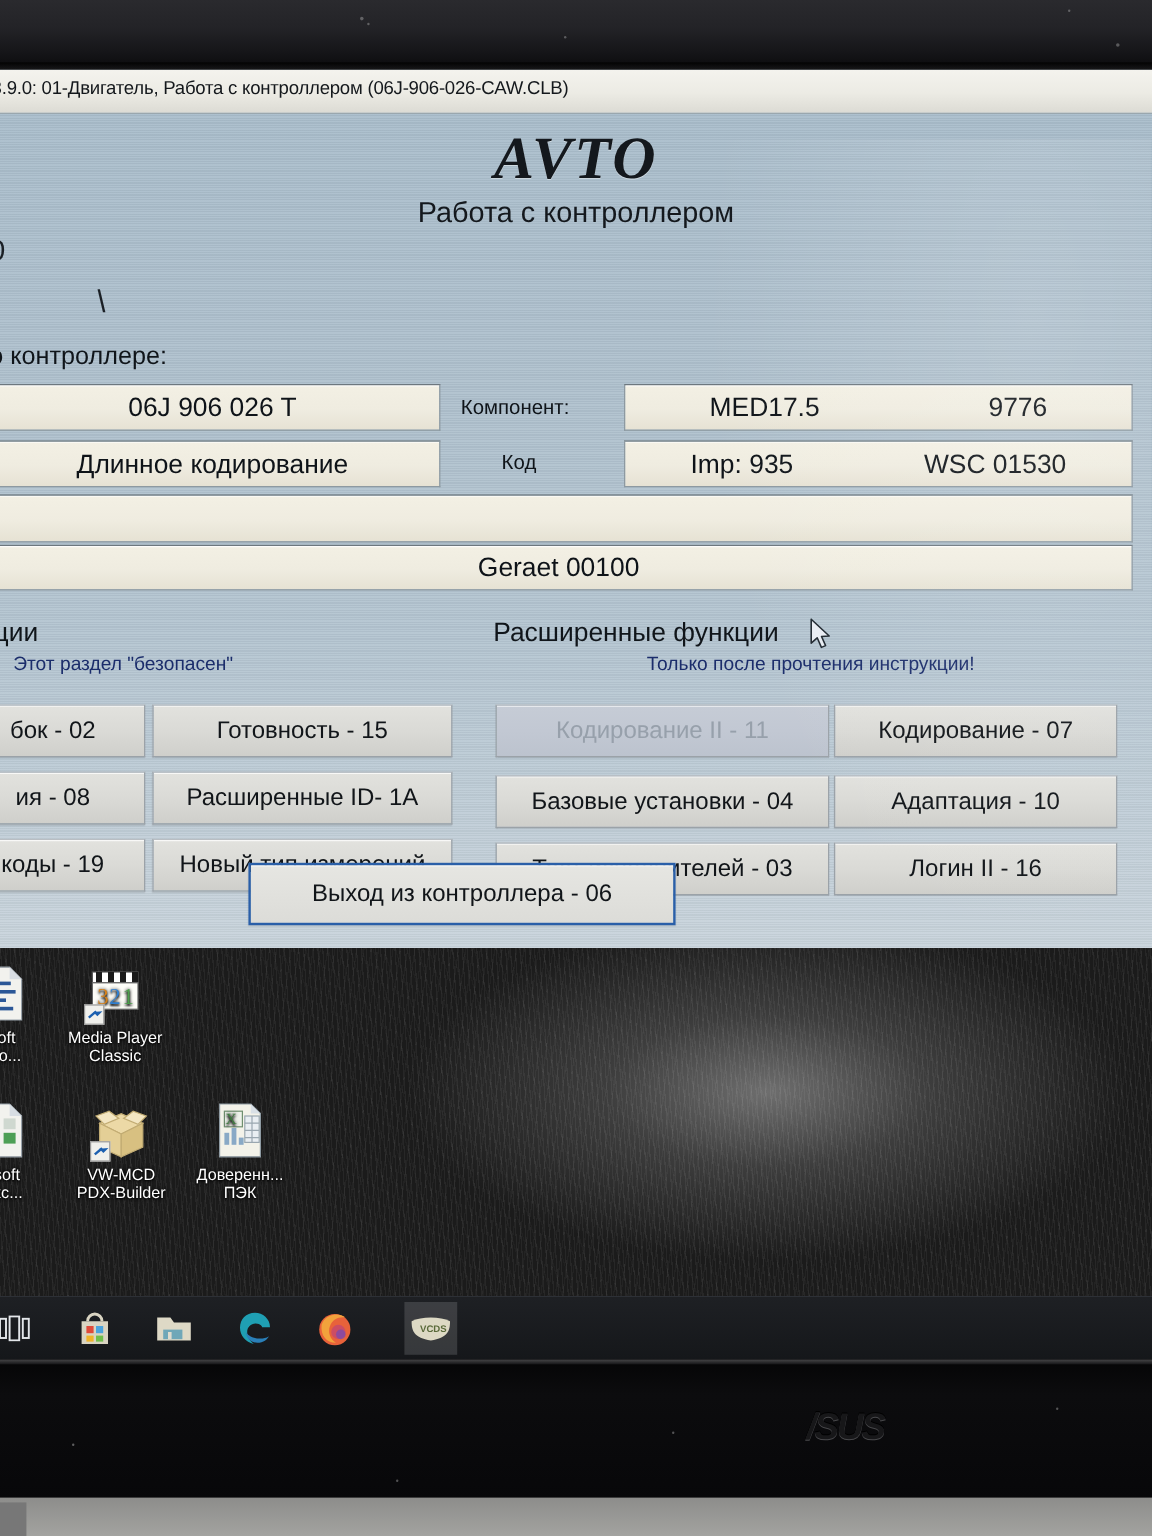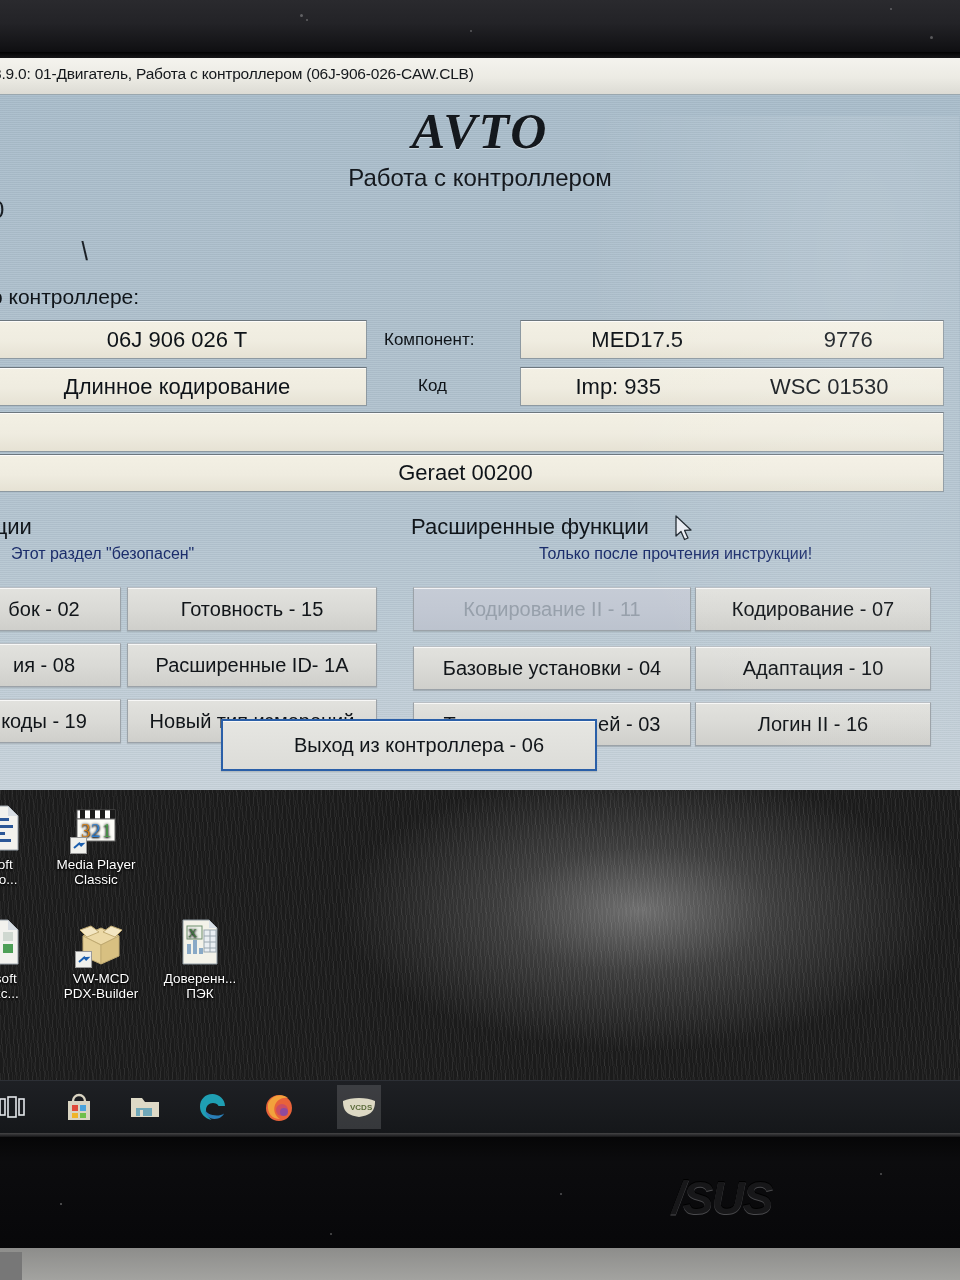--- a/index.html
+++ b/index.html
@@ -114,21 +114,21 @@
       background:linear-gradient(180deg,#1e2024,#15171a);border-top:1px solid #2d3036;}
   .tbtn{position:absolute;top:4px;width:44px;height:44px;display:flex;
       align-items:center;justify-content:center;}
   .tbtn.active{background:rgba(255,255,255,.14);}
 
   
   .bezel-bot{position:absolute;left:0;top:1133px;width:960px;height:147px;
       background:linear-gradient(180deg,#050506 0%,#0c0c0e 20%,#08080a 70%,#060607 100%);}
   .bez-line{position:absolute;left:0;top:0;width:960px;height:4px;
       background:linear-gradient(180deg,#5a5a5c,#1a1a1c);opacity:.75;}
-  .asus{position:absolute;left:672px;top:38px;font-size:46px;font-weight:bold;font-style:italic;
+  .asus{position:absolute;left:672px;top:38px;font-size:31px;font-weight:bold;font-style:italic;
       color:#171719;letter-spacing:-2px;
       text-shadow:0 1px 0 #4a4a4d,0 -1px 0 #000;font-family:"Liberation Sans",sans-serif;}
   .table{position:absolute;left:0;top:1248px;width:960px;height:32px;
       background:linear-gradient(180deg,#8d8d8b,#a3a3a0);}
   .table2{position:absolute;left:0;top:1252px;width:22px;height:28px;background:#777;}
 
   .glare{position:absolute;left:560px;top:58px;width:400px;height:740px;pointer-events:none;
       background:radial-gradient(ellipse at 75% 20%,rgba(255,255,255,.13),rgba(255,255,255,0) 65%);}
 </style>
 </head>
@@ -181,21 +181,21 @@
         <div class="two">
           <span>Imp: 935</span>
           <span>WSC 01530</span>
         </div>
       </div>
 
       <div class="fld f-blank">
         <span></span>
       </div>
       <div class="fld f-ger">
-        <span>Geraet 00200</span>
+        <span>Geraet 00100</span>
       </div>
 
       <div class="sec-head sh-left">кции</div>
       <div class="sec-note sn-left">Этот раздел "безопасен"</div>
       <div class="sec-head sh-right">Расширенные функции</div>
       <div class="sec-note sn-right">Только после прочтения инструкции!</div>
 
       <div class="btn" style="left:-32px;top:529px;width:152px;">
         <span>бок - 02</span>
         </div>
@@ -229,21 +229,21 @@
       <div class="btn" style="left:696px;top:529px;width:234px;">
         <span>Кодирование - 07</span>
         </div>
       <div class="btn" style="left:696px;top:588px;width:234px;">
         <span>Адаптация - 10</span>
         </div>
       <div class="btn" style="left:696px;top:644px;width:234px;">
         <span>Логин II - 16</span>
         </div>
 
-      <div class="btn focus" style="left:222px;top:661px;top:661px;width:352px;height:48px;top:661px;padding-left:20px;">
+      <div class="btn focus" style="left:208px;top:661px;top:661px;width:352px;height:48px;top:661px;">
         <span>Выход из контроллера - 06</span>
       </div>
 
       <svg class="cursor" viewBox="0 0 20 28">
         <path d="M1 1 L1 21 L6 16.5 L9.5 24.5 L13 23 L9.6 15.4 L16 15 Z" fill="#e9edf3" stroke="#202830" stroke-width="1.3" stroke-linejoin="round"></path>
       </svg>
 
       <div class="glare"></div>
     </div>
 

